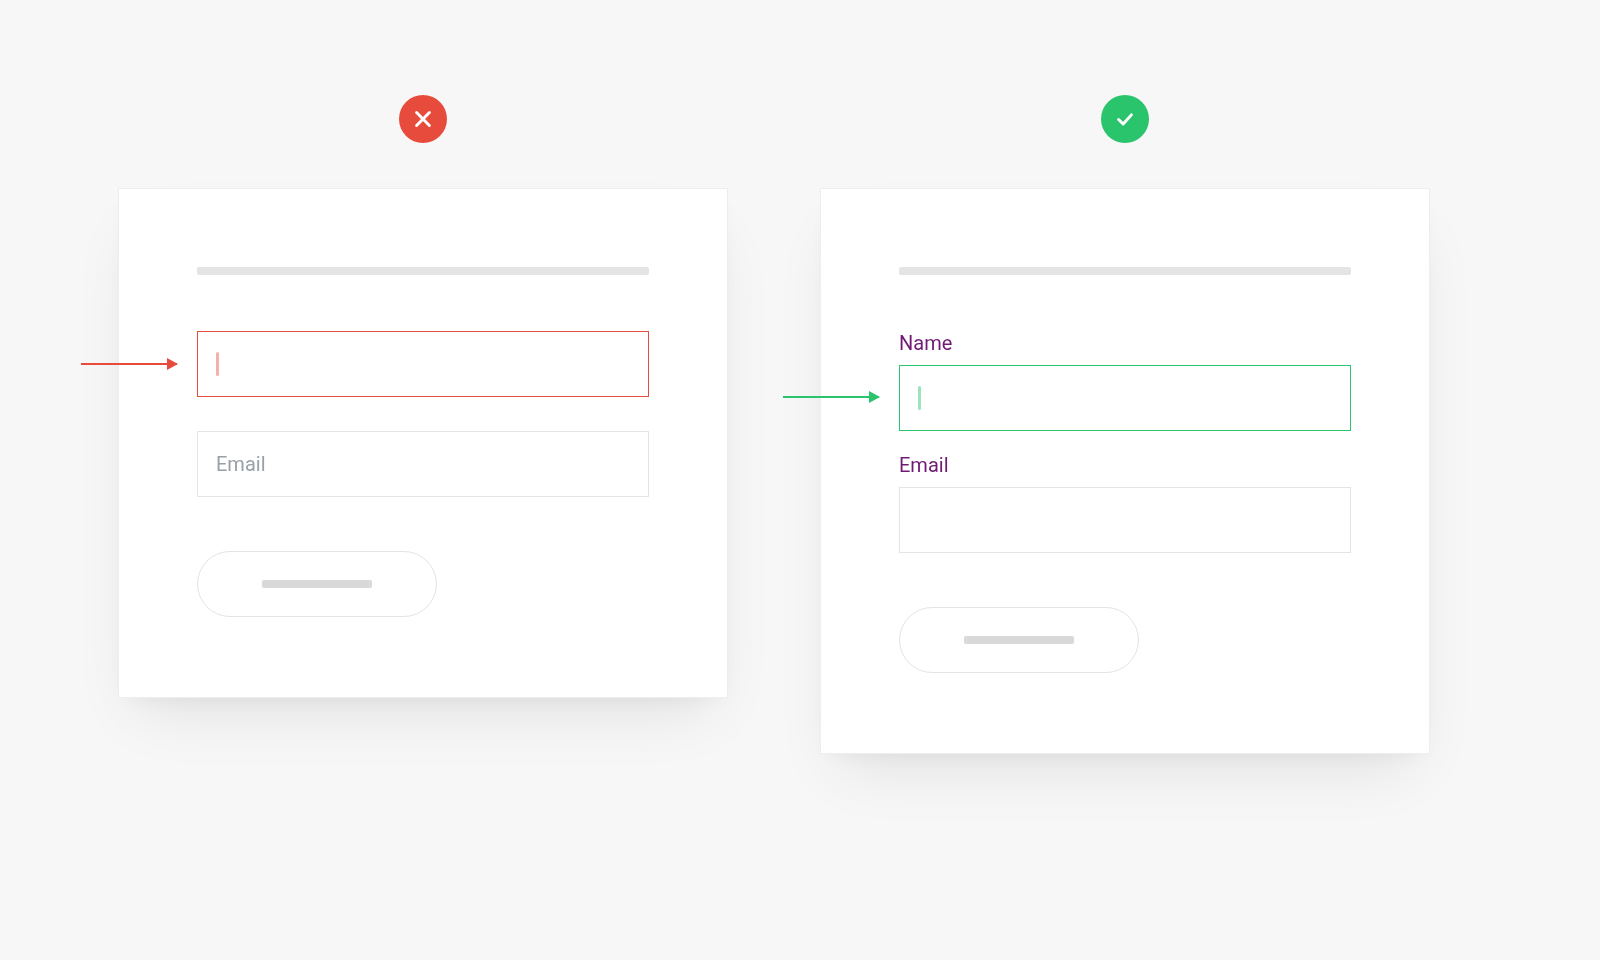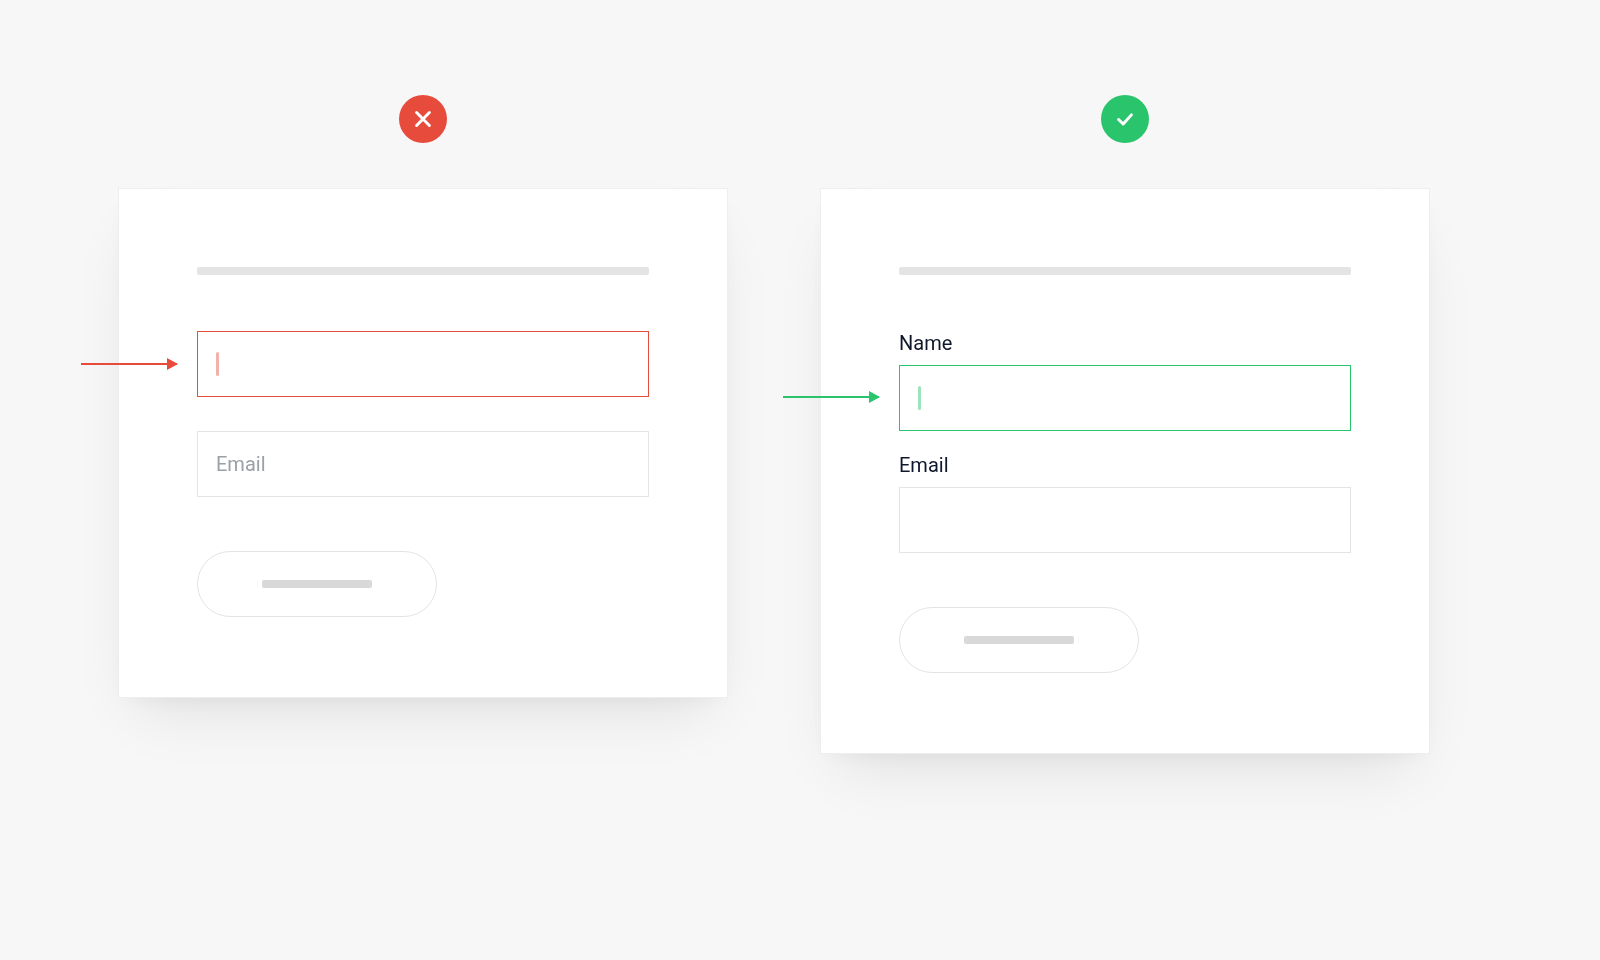--- a/index.html
+++ b/index.html
@@ -37,21 +37,21 @@
     height: 8px;
     background: #e4e4e4;
     border-radius: 2px;
     margin-bottom: 56px;
   }
 
   .field-wrap { position: relative; }
 
   .label {
     font-size: 20px;
-    color: #0f172a;
+    color: #701a75;
     margin-bottom: 10px;
     font-weight: 400;
   }
 
   .input {
     width: 100%;
     height: 66px;
     border: 1px solid #e4e4e4;
     background: #fff;
     padding: 0 18px;

